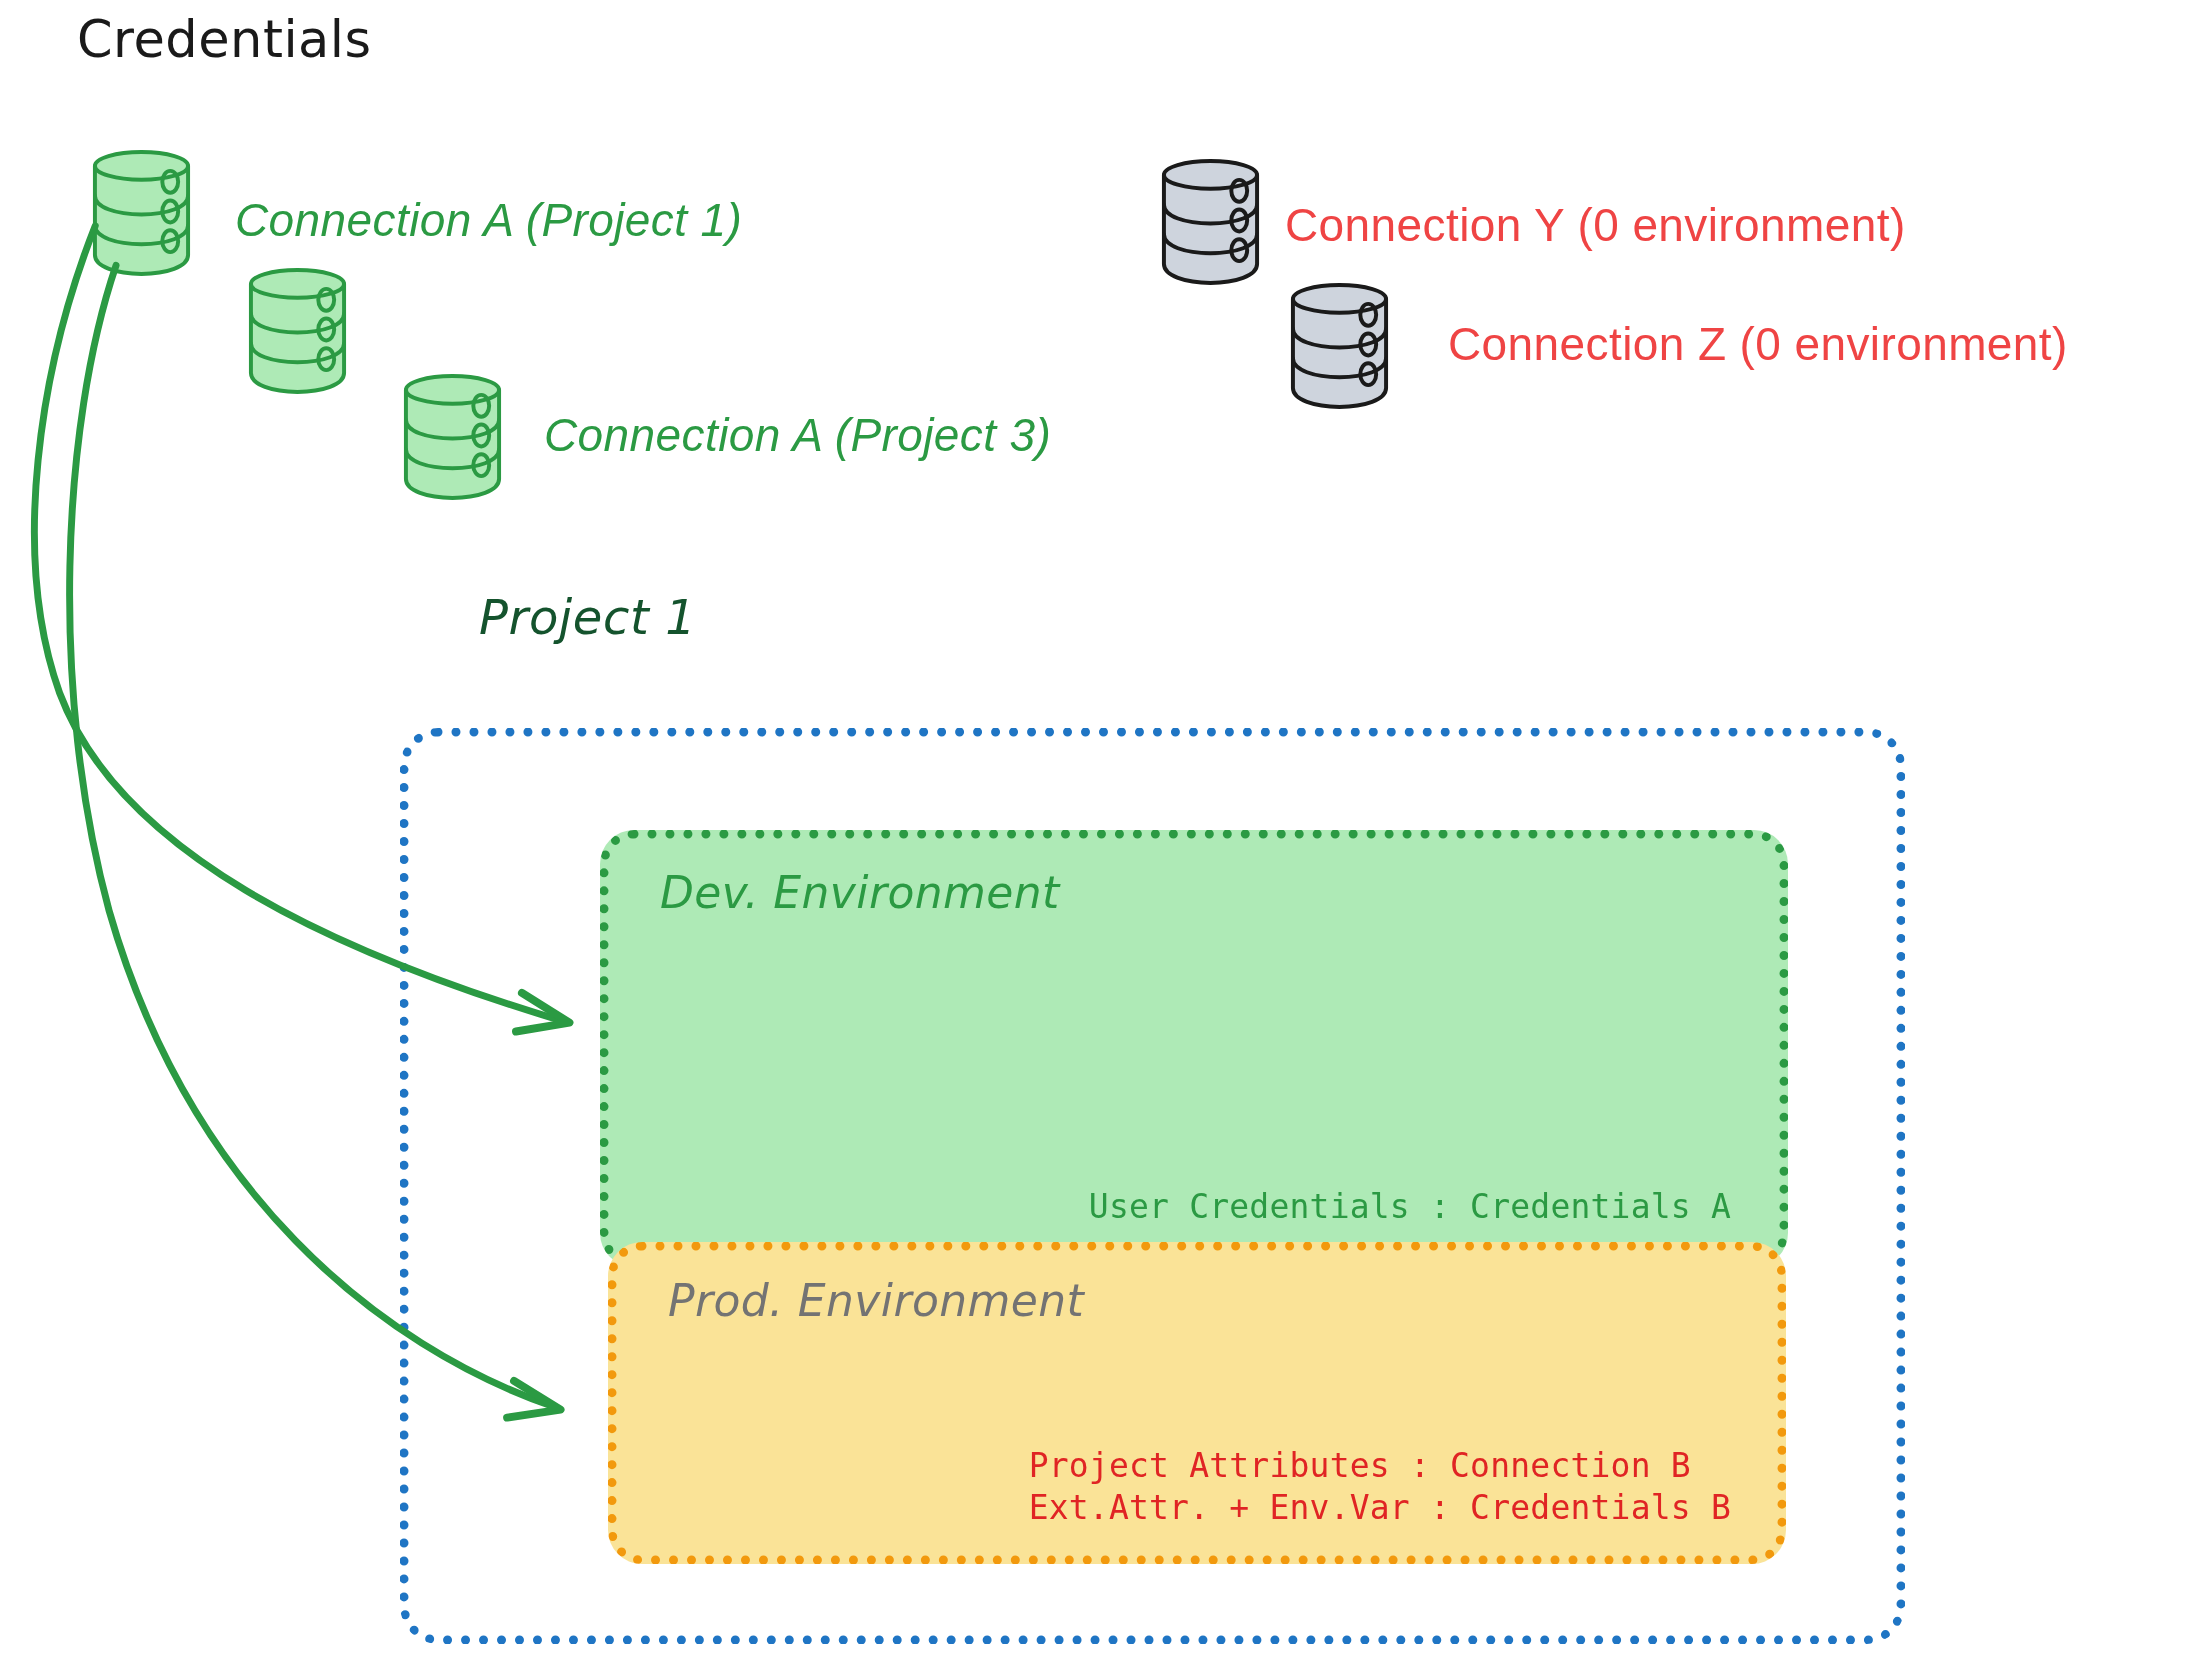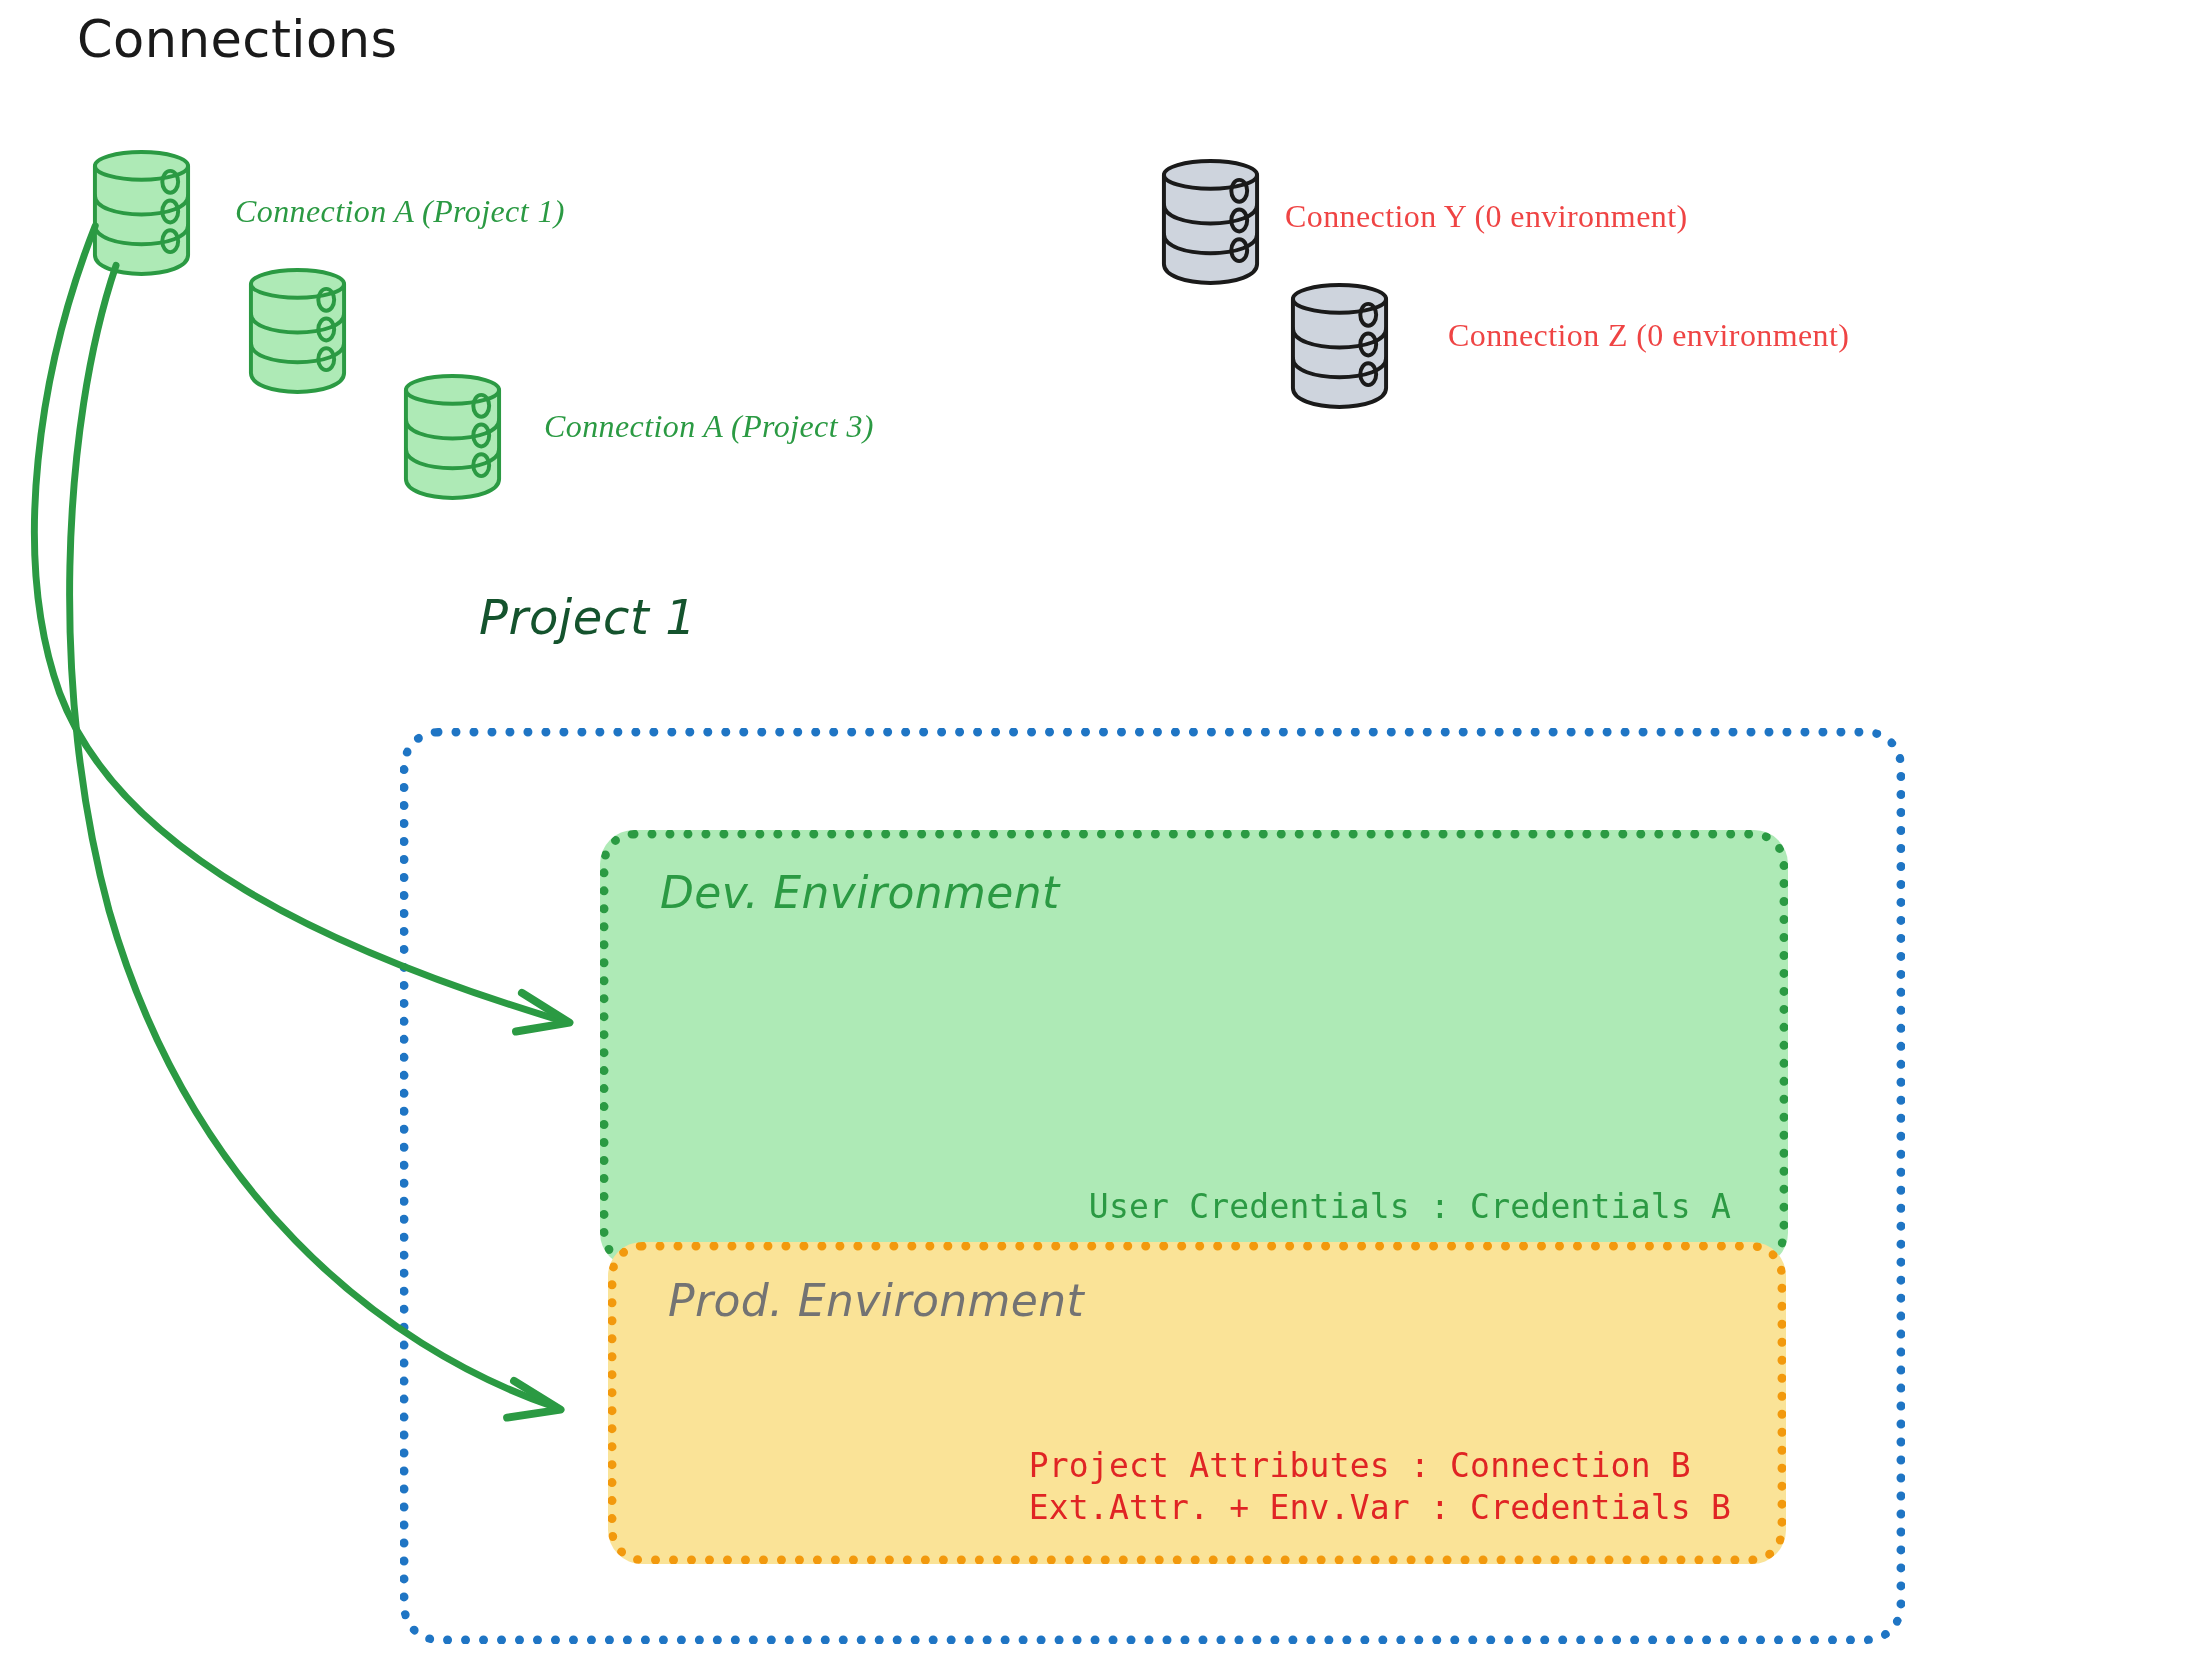--- a/index.html
+++ b/index.html
@@ -25,22 +25,22 @@
     top: 10px;
     font-family: "DejaVu Sans", sans-serif;
     font-size: 51px;
     font-weight: 400;
     color: #1a1a1a;
     letter-spacing: 0.5px;
   }
 
   
   .hand-label {
-    font-family: Liberation Serif, serif;
-    font-size: 32px;
+    font-family: Liberation Sans, sans-serif;
+    font-size: 46px;
     font-style: italic;
     white-space: nowrap;
     letter-spacing: 0.4px;
   }
   .hand-label.green { color: #2b9a43; }
   .hand-label.black { color: #ef4444; font-style: normal; }
 
   
   .mono {
     font-family: "DejaVu Sans Mono", monospace;
@@ -137,21 +137,21 @@
     left: 0; top: 0;
     width: 2212px; height: 1674px;
     pointer-events: none;
   }
 </style>
 </head>
 <body>
 
 <div id="canvas">
 
-  <div class="abs" id="connections-title">Connections</div>
+  <div class="abs" id="connections-title">Credentials</div>
 
   <div class="db" style="left:87px; top:144px;">
     <svg width="109" height="134" viewBox="0 0 110 135">
       <g fill="#aeeab6" stroke="#2b9a43" stroke-width="4" stroke-linecap="round" stroke-linejoin="round">
         <path d="M8 22 L8 112 C8 124 30 131 55 131 C80 131 102 124 102 112 L102 22 Z"></path>
         <ellipse cx="55" cy="22" rx="47" ry="14"></ellipse>
         <path d="M8 52 C8 64 30 71 55 71 C80 71 102 64 102 52" fill="none"></path>
         <path d="M8 82 C8 94 30 101 55 101 C80 101 102 94 102 82" fill="none"></path>
         <ellipse cx="84" cy="38" rx="8" ry="11" fill="none"></ellipse>
         <ellipse cx="84" cy="68" rx="8" ry="11" fill="none"></ellipse>

